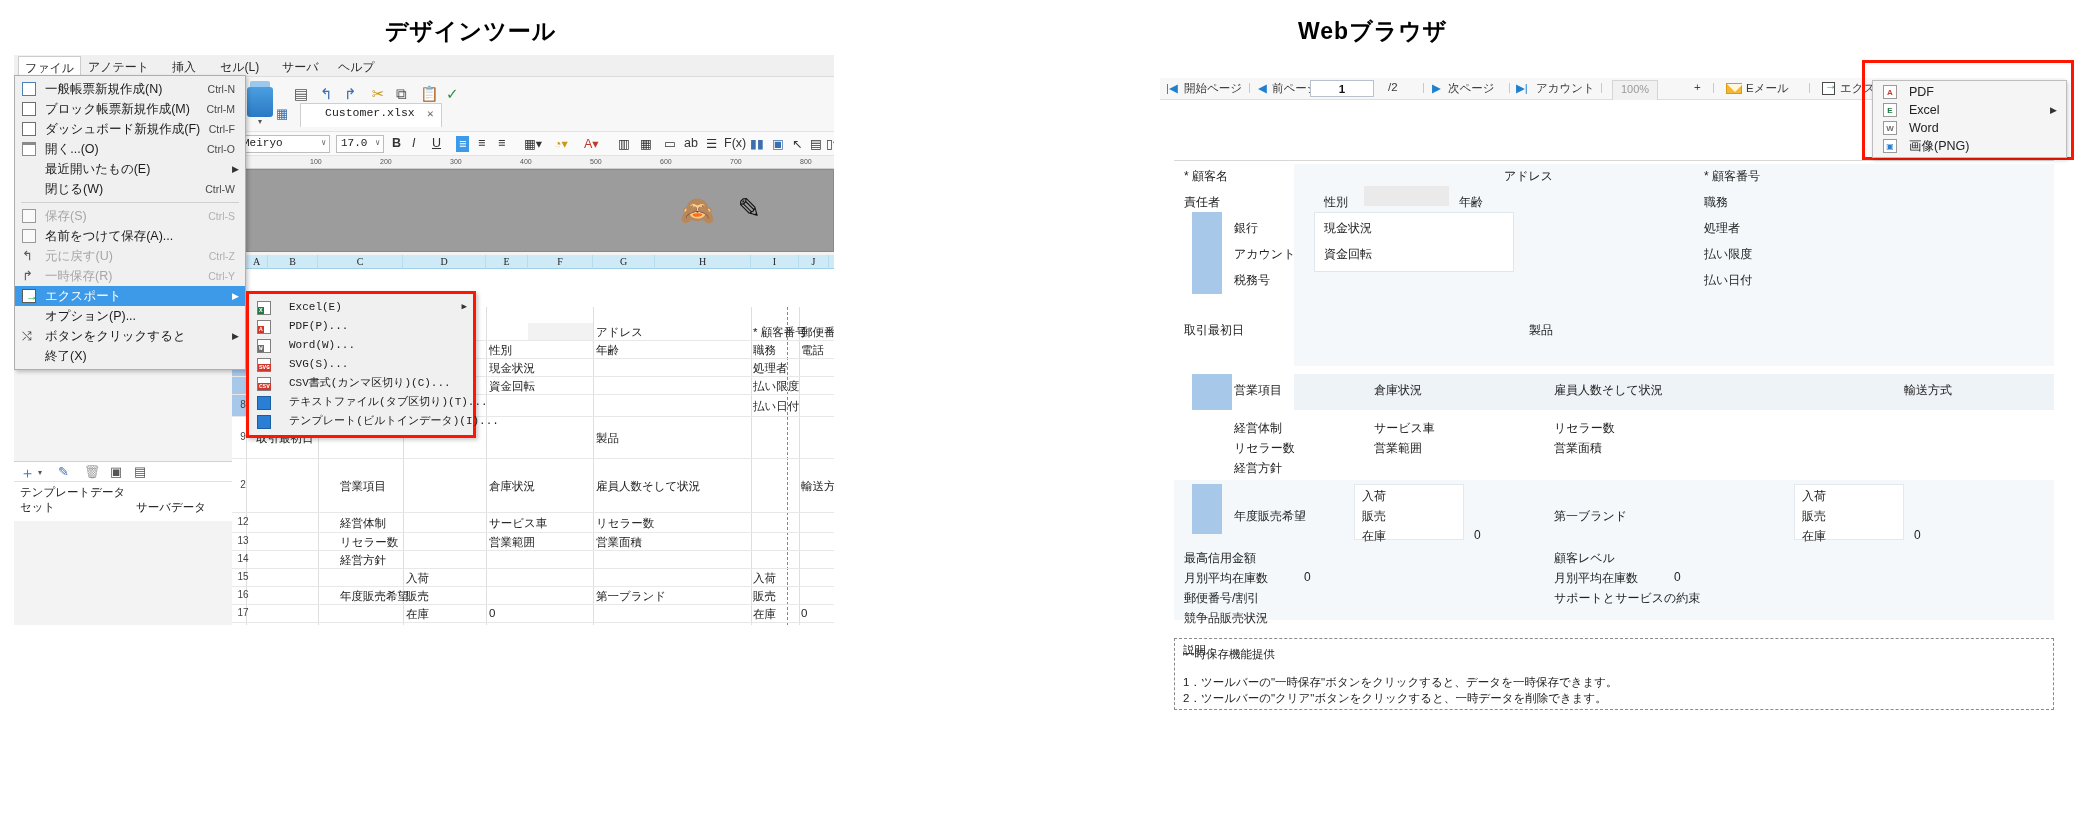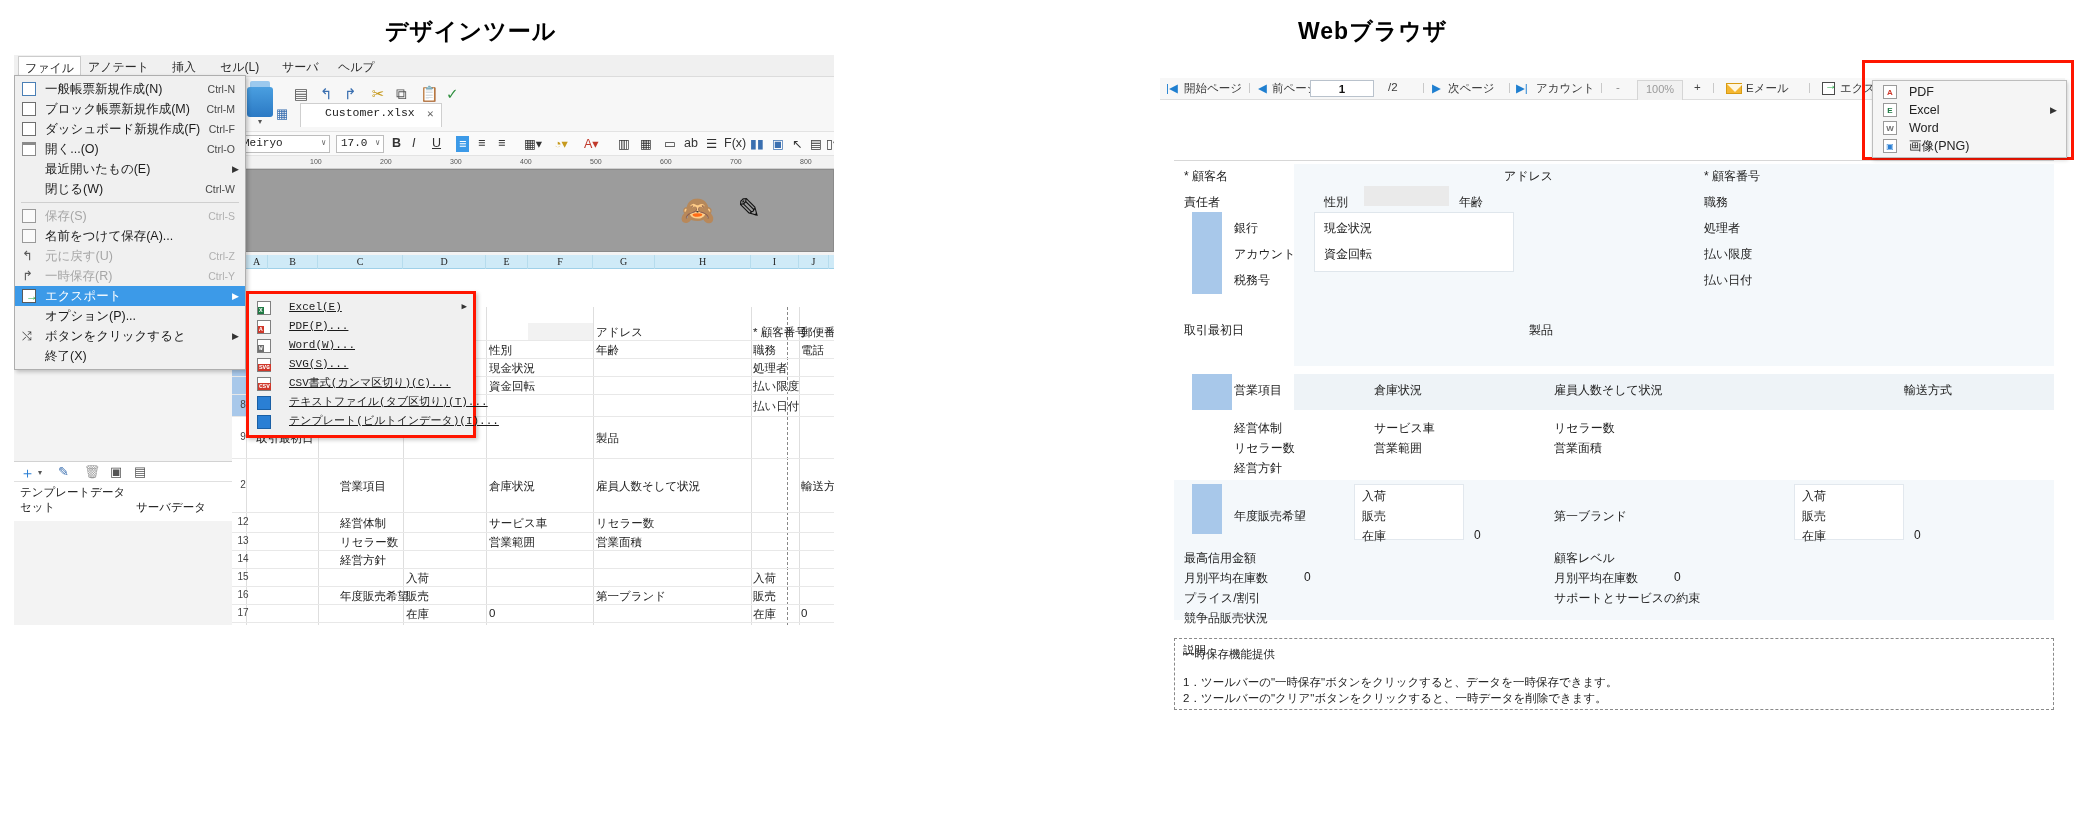--- a/index.html
+++ b/index.html
@@ -57,21 +57,21 @@
   .ic-arrow{ color:#5a5a5a; font-size:13px; line-height:14px; }
   .ic-exp  { border:1.5px solid #5a5a5a; background:#fff; }
   .ic-exp::after { content:"→"; position:absolute; left:3px; top:-4px; color:#22aa44;
                    font-size:12px; font-weight:bold; }
   .ic-shuf { color:#3b3b3b; font-size:12px; line-height:14px; }
 
   
   #export-sub { left:232px; top:236px; width:230px; padding:4px 0;
                 border:3px solid #ff1500; background:#f0f0f0; }
   #export-sub .mrow { height:19px; line-height:19px; font-size:11px;
-                      font-family:"Liberation Mono","DejaVu Sans Mono",monospace; padding-left:40px;text-decoration:underline; }
+                      font-family:"Liberation Mono","DejaVu Sans Mono",monospace; padding-left:40px; }
   .fic { position:absolute; left:8px; top:3px; width:14px; height:14px;
          border:1px solid #808080; background:#fff; }
   .fic span { position:absolute; left:0; bottom:0; font-size:6px; line-height:7px;
               font-weight:bold; color:#fff; padding:0 1px; }
   .fic-x span{ background:#1f7a44; }
   .fic-p span{ background:#d0372a; }
   .fic-w span{ background:#6f6f6f; }
   .fic-s span{ background:#d0372a; }
   .fic-c span{ background:#d0372a; }
   .fic-t { background:#2a7fd4; border-color:#1a5fa4; }
@@ -150,21 +150,21 @@
   #web { position:absolute; left:1160px; top:78px; width:905px; height:730px;
          background:#fff; overflow:hidden; }
   .wtoolbar { position:absolute; left:0; top:0; width:905px; height:22px;
               background:#f7f7f7; border-bottom:1px solid #dedede; }
   .wt { position:absolute; top:3px; font-size:11.5px; color:#3a3a3a; white-space:nowrap; }
   .wt.sepbar { color:#c5c5c5; }
   .wt.tri { color:#1f7fd0; }
   .pagebox { position:absolute; left:150px; top:2px; width:64px; height:17px;
              border:1px solid #b9c2cc; background:#fff; text-align:center;
              font-size:11.5px; line-height:16px; color:#111; font-weight:bold; }
-  .zoombox { position:absolute; left:477px; top:2px; width:46px; height:32px;
+  .zoombox { position:absolute; left:452px; top:2px; width:46px; height:32px;
              border:1px solid #d5d5d5; background:#f1f1f1; text-align:center;
              font-size:11px; line-height:16px; color:#9a9a9a; }
   .mailic { position:absolute; width:16px; height:11px; background:#f5b731;
             border:1px solid #d79b14; }
   .mailic::after{ content:""; position:absolute; left:0; top:0; width:0;height:0;
             border-left:8px solid transparent; border-right:8px solid transparent;
             border-top:8px solid #fff7e0; }
   .expic { position:absolute; width:13px; height:13px; border:1.4px solid #4a4a4a; background:#fff; }
   .expic::after { content:"→"; position:absolute; left:2px; top:-5px; color:#22aa44;
                   font-size:12px; font-weight:bold; }
@@ -634,21 +634,21 @@
       <div class="fcell" style="left:188px;top:428px;">在庫</div>
       <div class="fcell" style="left:300px;top:428px;">0</div>
       <div class="fcell" style="left:628px;top:428px;">在庫</div>
       <div class="fcell" style="left:740px;top:428px;">0</div>
       <div class="fcell" style="left:10px;top:450px;">最高信用金額</div>
       <div class="fcell" style="left:380px;top:450px;">顧客レベル</div>
       <div class="fcell" style="left:10px;top:470px;">月別平均在庫数</div>
       <div class="fcell" style="left:130px;top:470px;">0</div>
       <div class="fcell" style="left:380px;top:470px;">月別平均在庫数</div>
       <div class="fcell" style="left:500px;top:470px;">0</div>
-      <div class="fcell" style="left:10px;top:490px;">プライス/割引</div>
+      <div class="fcell" style="left:10px;top:490px;">郵便番号/割引</div>
       <div class="fcell" style="left:380px;top:490px;">サポートとサービスの約束</div>
       <div class="fcell" style="left:10px;top:510px;">競争品販売状況</div>
 
       <div class="note" style="top:538px;height:72px;">
         <div class="l" style="top:4px;">説明：</div>
         <div class="l" style="top:8px;">一時保存機能提供</div>
         <div class="l" style="top:36px;">1．ツールバーの"一時保存"ボタンをクリックすると、データを一時保存できます。</div>
         <div class="l" style="top:52px;">2．ツールバーの"クリア"ボタンをクリックすると、一時データを削除できます。</div>
       </div>
     </div>

